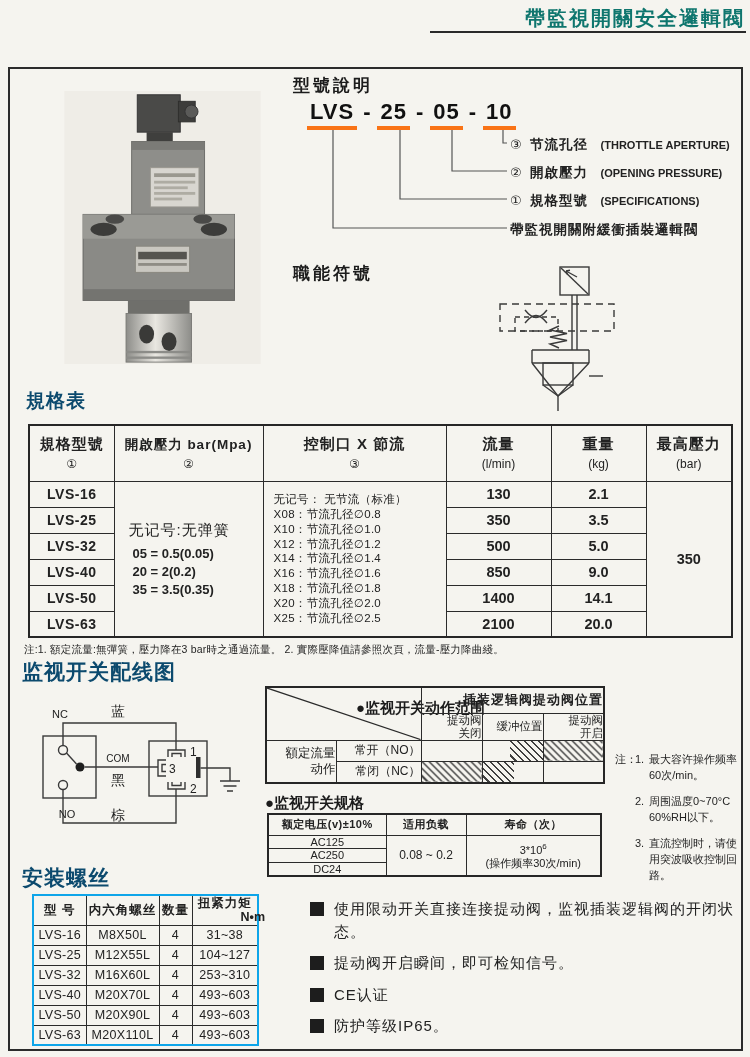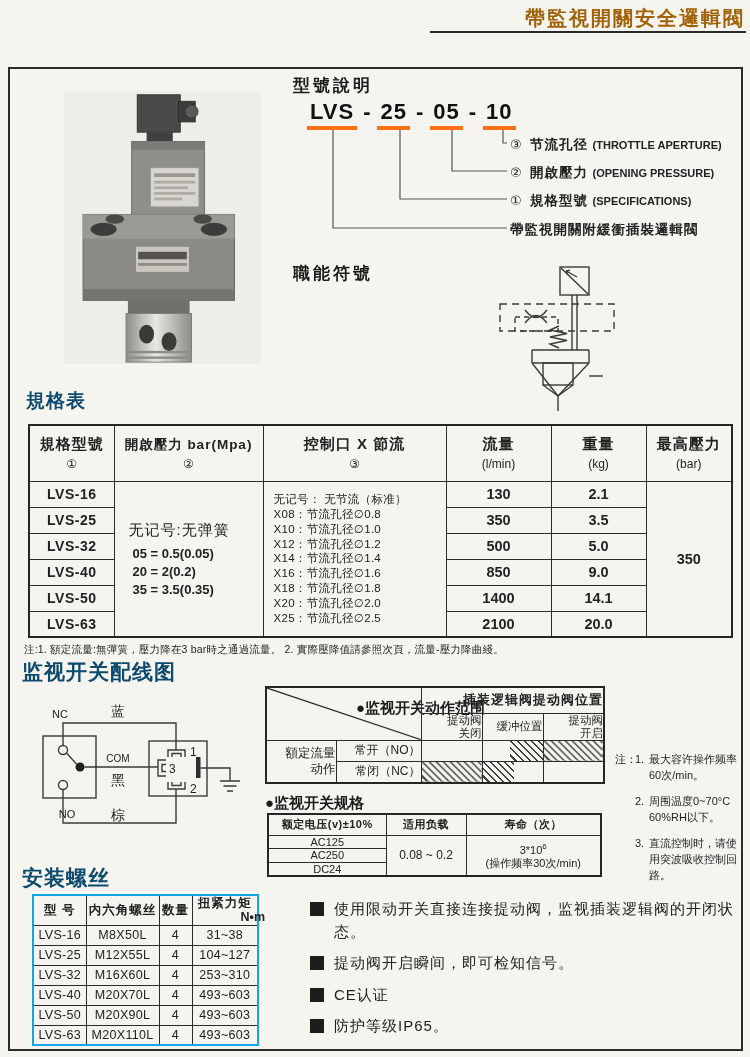--- a/index.html
+++ b/index.html
@@ -7,40 +7,40 @@
   #page {
     position:relative; width:750px; height:1057px;
     background:#f5f4ef; overflow:hidden;
     font-family:"Liberation Sans","DejaVu Sans",sans-serif;
     color:#222;
   }
   .abs { position:absolute; }
 
   
   #page-title { left:370px; top:5px; width:375px; text-align:right;
-    font-size:20px; font-weight:600; letter-spacing:2px; color:#a16207; }
+    font-size:20px; font-weight:600; letter-spacing:2px; color:#0f766e; }
   #title-rule { left:430px; top:31px; width:316px; height:2px; background:#2a2a2a; }
 
   
   #outer-box { left:8px; top:67px; width:735px; height:984px; border:2px solid #2b2b2b; }
 
   
   .sec-title-lg { font-size:21px; font-weight:700; letter-spacing:1px; color:#0c4a6e;text-align:center; }
   .sec-title-md { font-size:17px; font-weight:600; letter-spacing:3px; color:#1c1c1c; }
   .bullet-title { font-size:15px; font-weight:600; color:#1c1c1c; }
 
   
   #model-code { left:307px; top:99px; font-size:22px; font-weight:700; letter-spacing:1px; color:#111; display:flex; }
   #model-code .part { border-bottom:4px solid #f97316; padding:0 3px 1px; }
   #model-code .sep { padding:0 6px 1px; }
 
   .callout-row { left:510px; height:18px; white-space:nowrap; }
   .callout-row .num { font-size:13px; margin-right:4px; }
   .callout-row .zh { font-size:13.5px; font-weight:700; letter-spacing:1px; }
-  .callout-row .en { font-size:11px; font-weight:700; letter-spacing:0; }
+  .callout-row .en { font-size:11px; font-weight:700; letter-spacing:0;margin-left:8px; }
 
   svg .ln { stroke:#555; stroke-width:1.2; fill:none; }
   svg .lnb { stroke:#3a3a3a; stroke-width:1.4; fill:none; }
   svg text { font-family:"Liberation Sans","DejaVu Sans",sans-serif; fill:#222; }
 
   
   table { border-collapse:collapse; table-layout:fixed; }
   .spec { width:703px; border:2px solid #262626; }
   .spec th, .spec td { border:1.5px solid #2b2b2b; overflow:hidden; }
   .spec thead tr { height:56px; }

